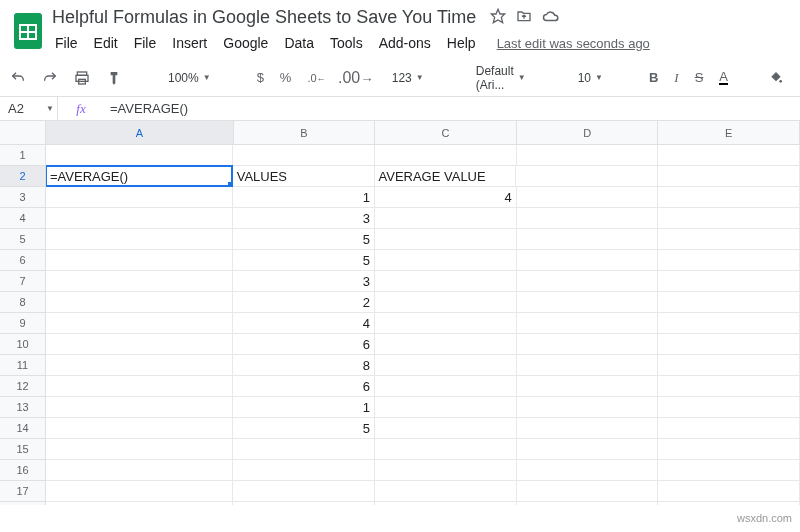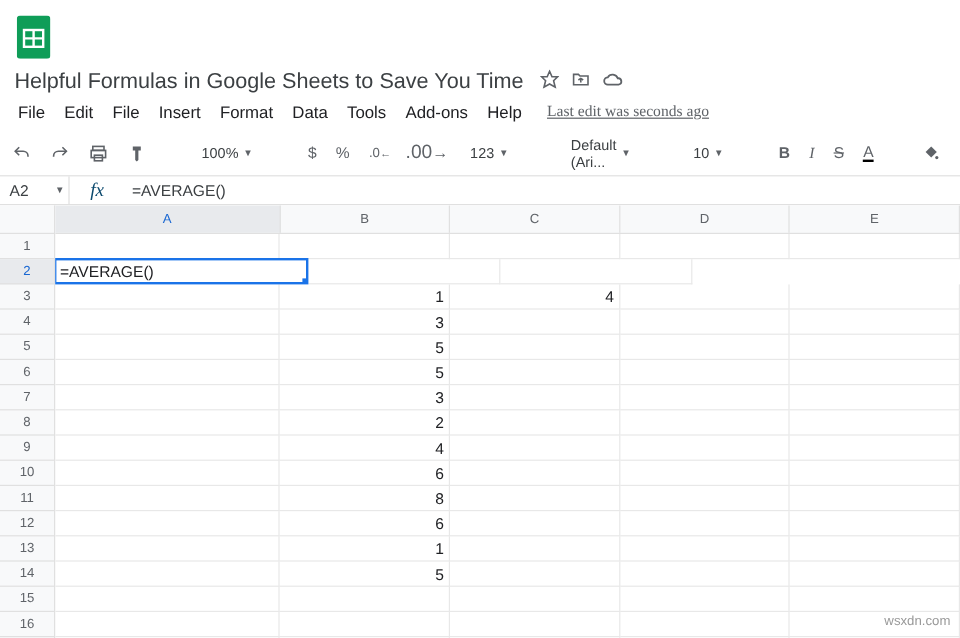--- a/index.html
+++ b/index.html
@@ -1,35 +1,35 @@
 <!DOCTYPE html>
 <html><head>
 <meta charset="utf-8">
 <style>
   * { box-sizing: border-box; margin: 0; padding: 0; }
   body { font-family: Arial, sans-serif; font-size: 13px; color: #3c4043; background: #fff; width: 800px; height: 532px; overflow: hidden; position: relative; }
-  .hdr { display: flex; align-items: flex-start; padding: 6px 8px 0 8px; flex-direction: column; }
+  .hdr { display: flex; align-items: flex-start; padding: 6px 8px 0 8px; }
   .logo { width: 40px; height: 50px; display: flex; align-items: center; justify-content: center; }
   .logo svg { width: 28px; height: 36px; }
   .titlearea { flex: 1; }
   .titlerow { display: flex; align-items: center; gap: 10px; }
   .doctitle { font-size: 18px; color: #3c4043; padding: 1px 4px; }
   .staricon, .moveicon, .cloudicon { color: #5f6368; fill: #5f6368; }
   .menurow { display: flex; align-items: center; gap: 2px; padding: 2px 0 4px 0; }
   .menuitem { padding: 4px 7px; font-size: 14px; color: #202124; cursor: pointer; border-radius: 3px; }
-  .lastedit { font-size: 13px; color: #5f6368; text-decoration: underline; margin-left: 12px; cursor: pointer; font-family: Liberation Serif, serif; }
+  .lastedit { font-size: 13px; color: #5f6368; text-decoration: underline; margin-left: 12px; cursor: pointer; }
   .toolbar { display: flex; align-items: center; padding: 4px 10px; border-bottom: 1px solid #e0e0e0; gap: 16px; height: 38px; }
   .tbtn { width: 28px; height: 28px; display: inline-flex; align-items: center; justify-content: center; color: #5f6368; border-radius: 2px; cursor: pointer; }
   .tsep { width: 1px; height: 20px; background: #e0e0e0; margin: 0 4px; }
   .tsel { display: inline-flex; align-items: center; gap: 4px; padding: 0 6px; height: 28px; color: #3c4043; font-size: 12px; cursor: pointer; border-radius: 2px; }
   .dd { font-size: 8px; color: #5f6368; }
   .namebox-row { display: flex; align-items: center; border-bottom: 1px solid #e0e0e0; height: 24px; }
   .namebox { width: 58px; padding: 0 8px; font-size: 13px; color: #3c4043; display: flex; align-items: center; justify-content: space-between; border-right: 1px solid #e0e0e0; height: 100%; gap: 22px; }
   .fxwrap { display: flex; align-items: center; flex: 1; height: 100%; }
-  .fxicon { width: 46px; text-align: center; font-style: italic; color: #0c4a6e; font-size: 16px; font-family: Georgia, serif; }
+  .fxicon { width: 46px; text-align: center; font-style: italic; color: #8b5cf6; font-size: 13px; font-family: Georgia, serif; }
   .fxinput { flex: 1; font-size: 13px; color: #3c4043; padding: 0 6px; }
   .grid { display: flex; height: calc(532px - 148px); overflow: hidden; }
   .rowhdrs { width: 46px; background: #f8f9fa; border-right: 1px solid #e0e0e0; }
   .corner { height: 24px; border-bottom: 1px solid #e0e0e0; background: #f8f9fa; }
   .rowhdr { height: 21px; border-bottom: 1px solid #e0e0e0; font-size: 11px; color: #5f6368; display: flex; align-items: center; justify-content: center; }
   .rowhdr.sel { background: #e8eaed; color: #1967d2; }
   .cols { flex: 1; overflow: hidden; }
   .colhdrs { display: flex; height: 24px; background: #f8f9fa; border-bottom: 1px solid #e0e0e0; }
   .colhdr { border-right: 1px solid #e0e0e0; font-size: 11px; color: #5f6368; display: flex; align-items: center; justify-content: center; }
   .colhdr.sel { background: #e8eaed; color: #1967d2; }
@@ -66,21 +66,21 @@
           </svg></span>
       <span class="cloudicon"><svg width="18" height="16" viewBox="0 0 24 20" fill="none" stroke="#5f6368" stroke-width="2">
             <path d="M6 16a4 4 0 010-8 6 6 0 0111 1 3.5 3.5 0 011 7H6z"></path>
           </svg></span>
     </div>
     <div class="menurow">
       <span class="menuitem">File</span>
       <span class="menuitem">Edit</span>
       <span class="menuitem">File</span>
       <span class="menuitem">Insert</span>
-      <span class="menuitem">Format</span>
+      <span class="menuitem">Google</span>
       <span class="menuitem">Data</span>
       <span class="menuitem">Tools</span>
       <span class="menuitem">Add-ons</span>
       <span class="menuitem">Help</span>
       <span class="lastedit">Last edit was seconds ago</span>
     </div>
   </div>
 </div>
 
 <div class="toolbar">
@@ -215,20 +215,22 @@
     <div id="cell-container">
         <div class="row">
           <div class="cell cA"></div>
           <div class="cell cB"></div>
           <div class="cell cC"></div>
           <div class="cell cD"></div>
           <div class="cell cE"></div>
         </div>
         <div class="row">
           <div class="cell cA active">=AVERAGE()<div class="fillhandle"></div></div>
+          <div class="cell cB">VALUES</div>
+          <div class="cell cC">AVERAGE VALUE</div>
           <div class="cell cD"></div>
           <div class="cell cE"></div>
         </div>
         <div class="row">
           <div class="cell cA"></div>
           <div class="cell cB right">1</div>
           <div class="cell cC right">4</div>
           <div class="cell cD"></div>
           <div class="cell cE"></div>
         </div>

